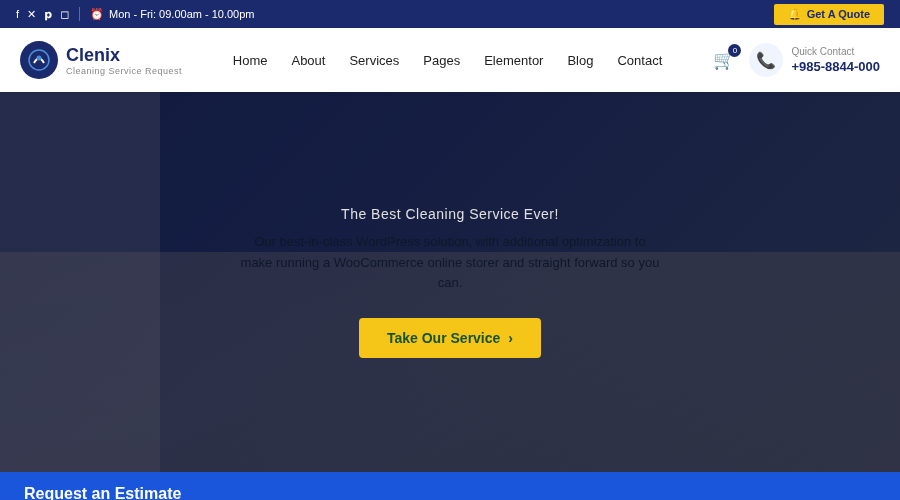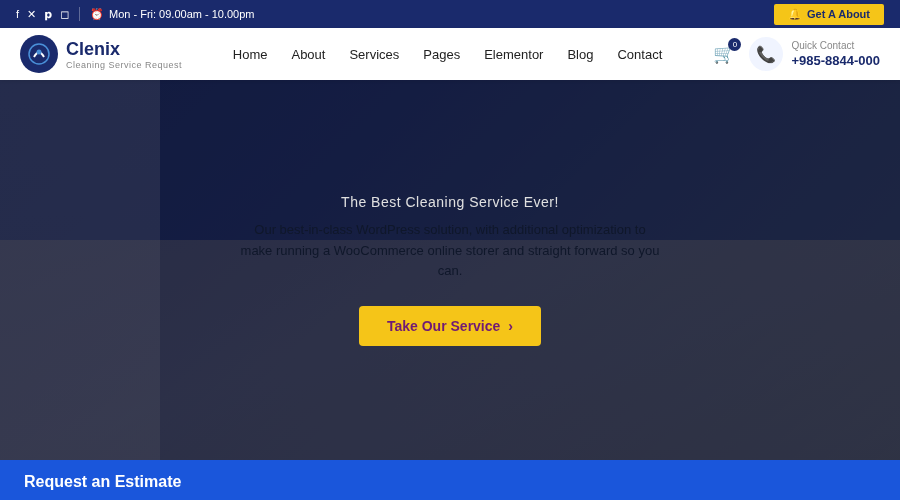--- a/index.html
+++ b/index.html
@@ -54,21 +54,21 @@
       cursor: pointer;
       border-radius: 2px;
       display: flex;
       align-items: center;
       gap: 5px;
     }
 
     
     .navbar {
       background: #fff;
-      height: 52px;
+      height: 64px;
       display: flex;
       align-items: center;
       justify-content: space-between;
       padding: 0 20px;
       box-shadow: 0 1px 4px rgba(0,0,0,0.08);
       position: relative;
       z-index: 10;
     }
     .logo {
       display: flex;
@@ -234,21 +234,21 @@
     }
     .hero-desc {
       font-size: 13px;
       color: #0f172a;
       max-width: 420px;
       line-height: 1.6;
       margin-bottom: 24px;
     }
     .hero-btn {
       background: #f5c518;
-      color: #701a75;
+      color: #14532d;
       border: none;
       padding: 12px 28px;
       font-size: 14px;
       font-weight: 600;
       border-radius: 4px;
       cursor: pointer;
       display: flex;
       align-items: center;
       gap: 8px;
     }
@@ -279,21 +279,21 @@
       <span class="social-icon">◻</span>
     </div>
     <div class="divider-v"></div>
     <div class="top-bar-info">
       <span class="clock-icon">⏰</span>
       <span>Mon - Fri: 09.00am - 10.00pm</span>
     </div>
   </div>
   <button class="get-quote-btn">
     <span>🔔</span>
-    <span>Get A About</span>
+    <span>Get A Quote</span>
   </button>
 </div>
 
 <nav class="navbar">
   <div class="logo">
     <div class="logo-circle">
       <svg width="22" height="22" viewBox="0 0 22 22" fill="none">
         <circle cx="11" cy="11" r="10" fill="#1a2a6c" stroke="#4a90d9" stroke-width="1.5"></circle>
         <path d="M6 14 Q11 5 16 14" stroke="#fff" stroke-width="2" fill="none"></path>
         <circle cx="11" cy="9" r="2.5" fill="#4a90d9"></circle>

